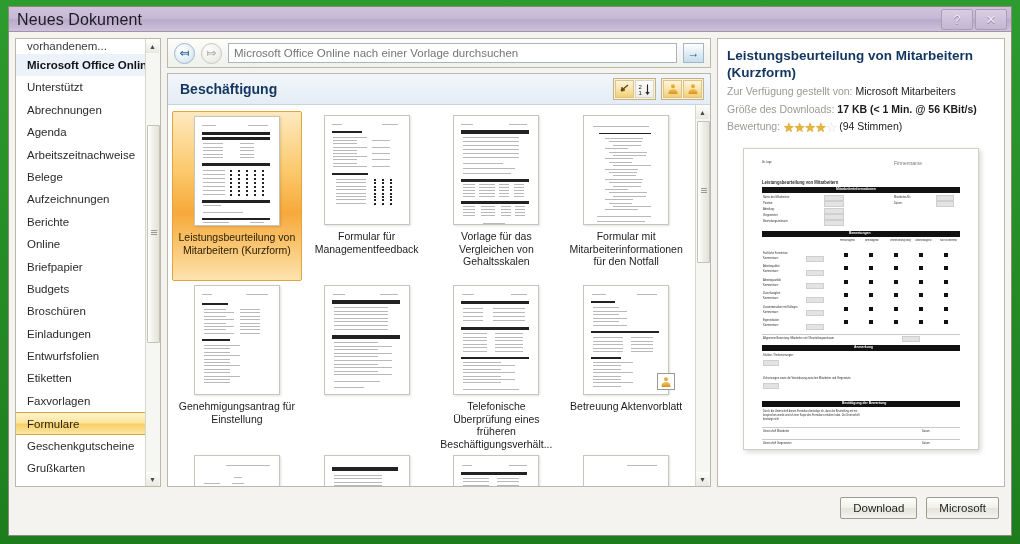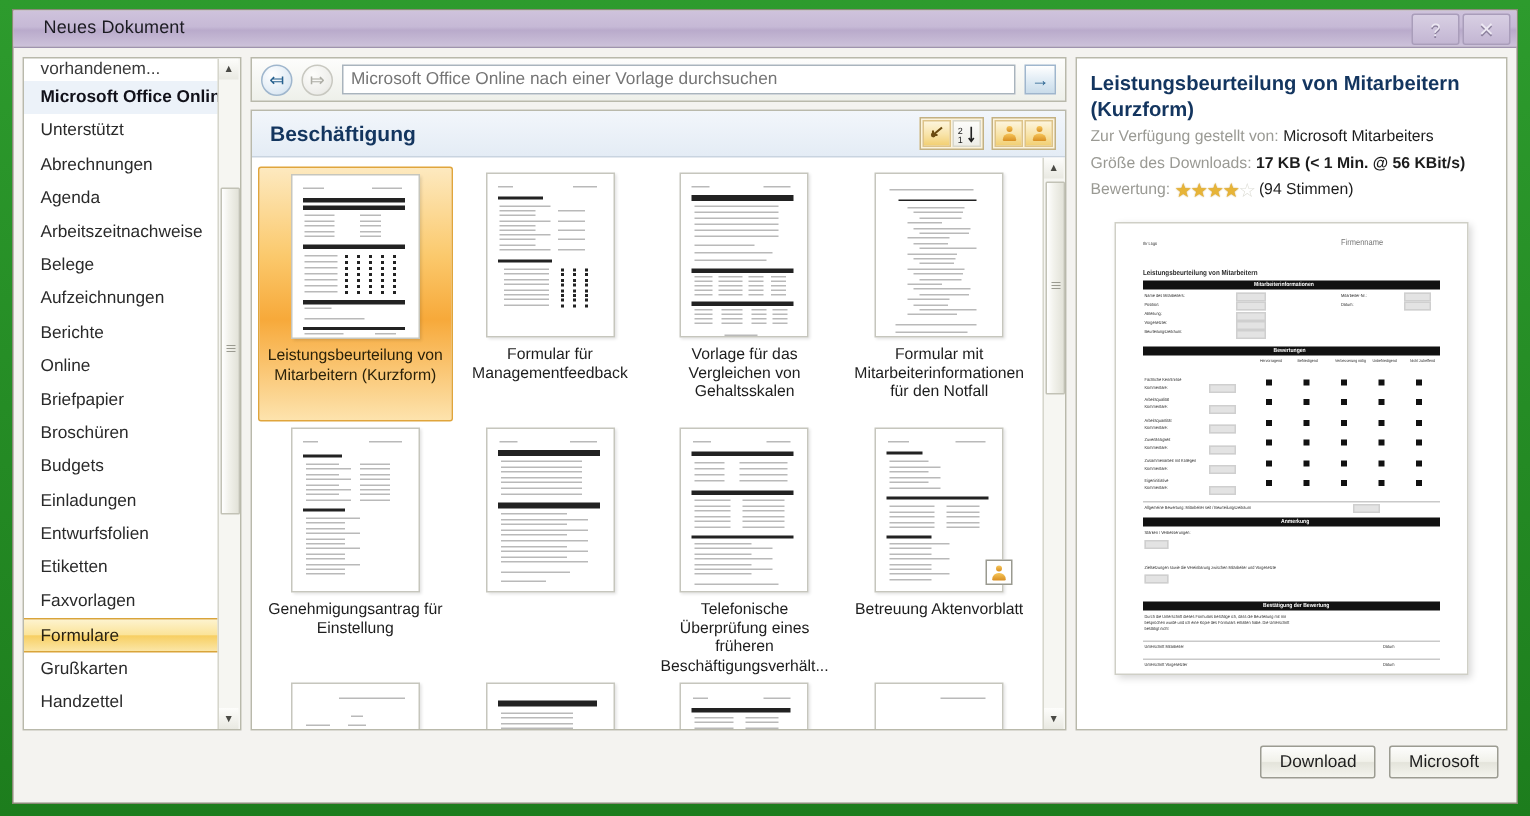--- a/index.html
+++ b/index.html
@@ -13,21 +13,21 @@
     padding:6px 8px 8px 8px;}
 
   
   .window{position:relative;width:1004px;height:530px;box-sizing:border-box;
     background:#f4f3f0;border:1px solid #8a8a78;display:flex;flex-direction:column;}
 
   
   .titlebar{height:24px;flex:0 0 24px;position:relative;
     background:linear-gradient(180deg,#cfc3dc 0%,#c6b9d6 45%,#b9aacb 55%,#cdc2da 100%);
     border-bottom:1px solid #9f93ae;}
-  .titlebar .title{position:absolute;left:20px;top:4px;font-size:12px;color:#1c1c22;
+  .titlebar .title{position:absolute;left:8px;top:4px;font-size:16px;color:#1c1c22;
     letter-spacing:.1px;white-space:nowrap;}
   .wincontrols{position:absolute;right:4px;top:2px;display:flex;gap:2px;}
   .wbtn{width:30px;height:19px;border:1px solid #a99dba;border-radius:2px;
     background:linear-gradient(180deg,#d8cfe3 0%,#c3b6d3 100%);
     display:flex;align-items:center;justify-content:center;
     font-size:12px;color:#ece8f2;text-shadow:0 1px 0 #8b7f9c;}
   .wbtn.close{font-size:13px;}
 
   
   .wbody{flex:1 1 auto;display:flex;padding:6px 6px 0 6px;gap:6px;min-height:0;}
@@ -174,27 +174,28 @@
               <div class="sb-item strong">Microsoft Office Online</div>
               <div class="sb-item">Unterstützt</div>
               <div class="sb-item">Abrechnungen</div>
               <div class="sb-item">Agenda</div>
               <div class="sb-item">Arbeitszeitnachweise</div>
               <div class="sb-item">Belege</div>
               <div class="sb-item">Aufzeichnungen</div>
               <div class="sb-item">Berichte</div>
               <div class="sb-item">Online</div>
               <div class="sb-item">Briefpapier</div>
+              <div class="sb-item">Budgets</div>
               <div class="sb-item">Broschüren</div>
-              <div class="sb-item">Budgets</div>
               <div class="sb-item">Einladungen</div>
               <div class="sb-item">Entwurfsfolien</div>
               <div class="sb-item">Etiketten</div>
               <div class="sb-item">Faxvorlagen</div>
               <div class="sb-item selected">Formulare</div>
+              <div class="sb-item">Geschenkgutscheine</div>
               <div class="sb-item">Grußkarten</div>
               <div class="sb-item">Handzettel</div>
             </div>
         </div>
         <div class="vscroll">
           <div class="vs-arrow up">▲</div>
           <div class="vs-thumb" style="top:86px;height:216px;">
             <div class="vs-grip" style="top:104px;"></div>
           </div>
           <div class="vs-arrow down">▼</div>

